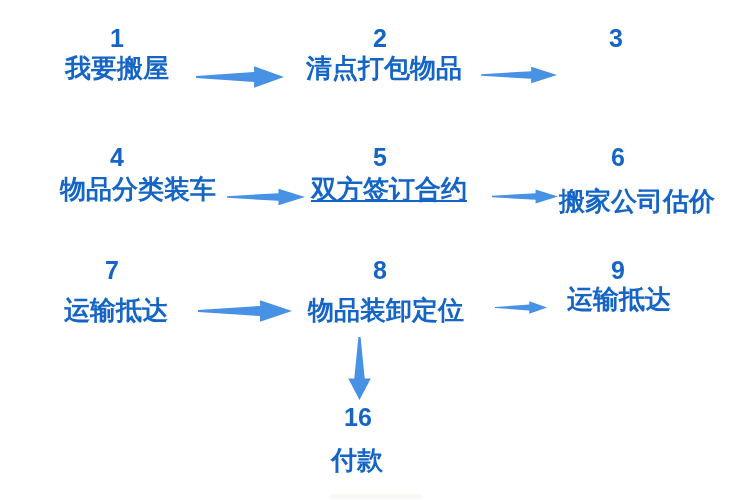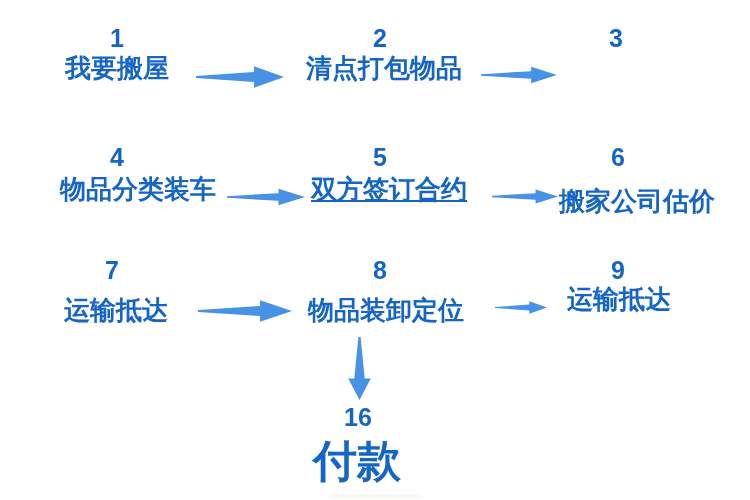--- a/index.html
+++ b/index.html
@@ -9,21 +9,21 @@
   }
   .num{
     position:absolute;transform:translateX(-50%);
     color:#1565C6;font-weight:700;font-size:25px;line-height:1;white-space:nowrap;
   }
   .label{
     position:absolute;transform:translateX(-50%);
     color:#1565C6;font-weight:700;font-size:26px;line-height:1.15;white-space:nowrap;
     letter-spacing:0px;
   }
-  .label.pay{font-size:44px;}
+  .label.pay{font-size:26px;margin-top:10px;}
   .arrow{position:absolute;}
   .arrow svg{display:block;width:100%;height:100%;}
   .arrow polygon{fill:#4792E4;}
   .artifact{position:absolute;background:rgba(214,214,202,0.18);border-radius:2px;}
 </style>
 </head>
 <body>
 
 <div class="canvas">
 

